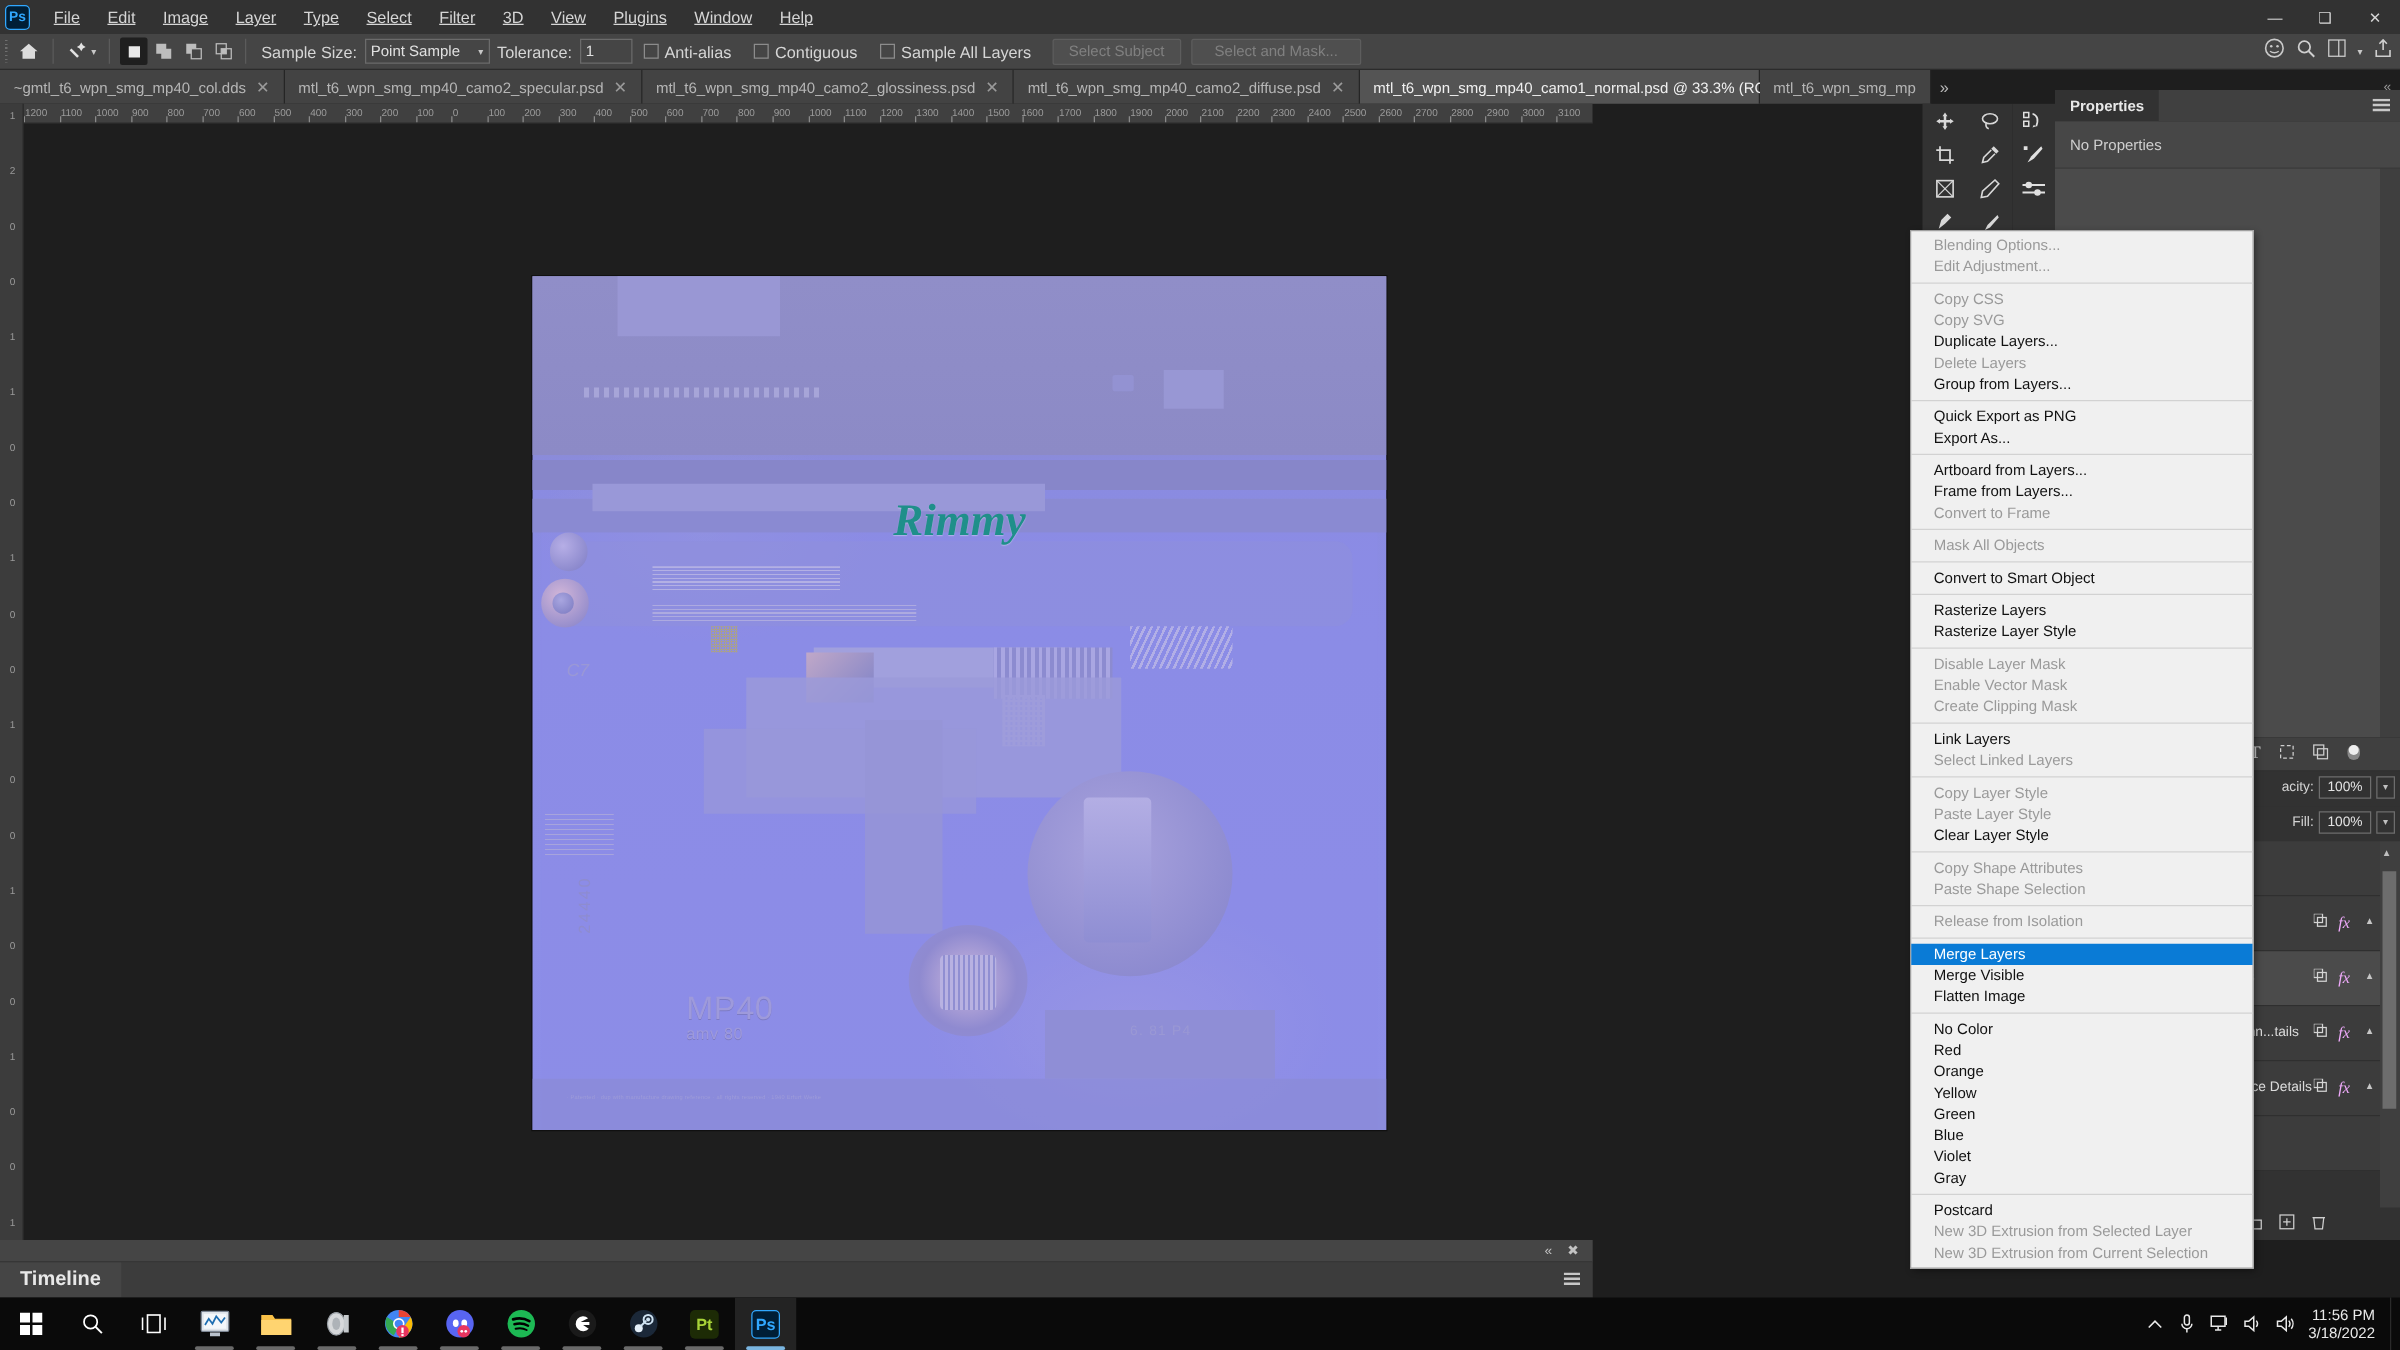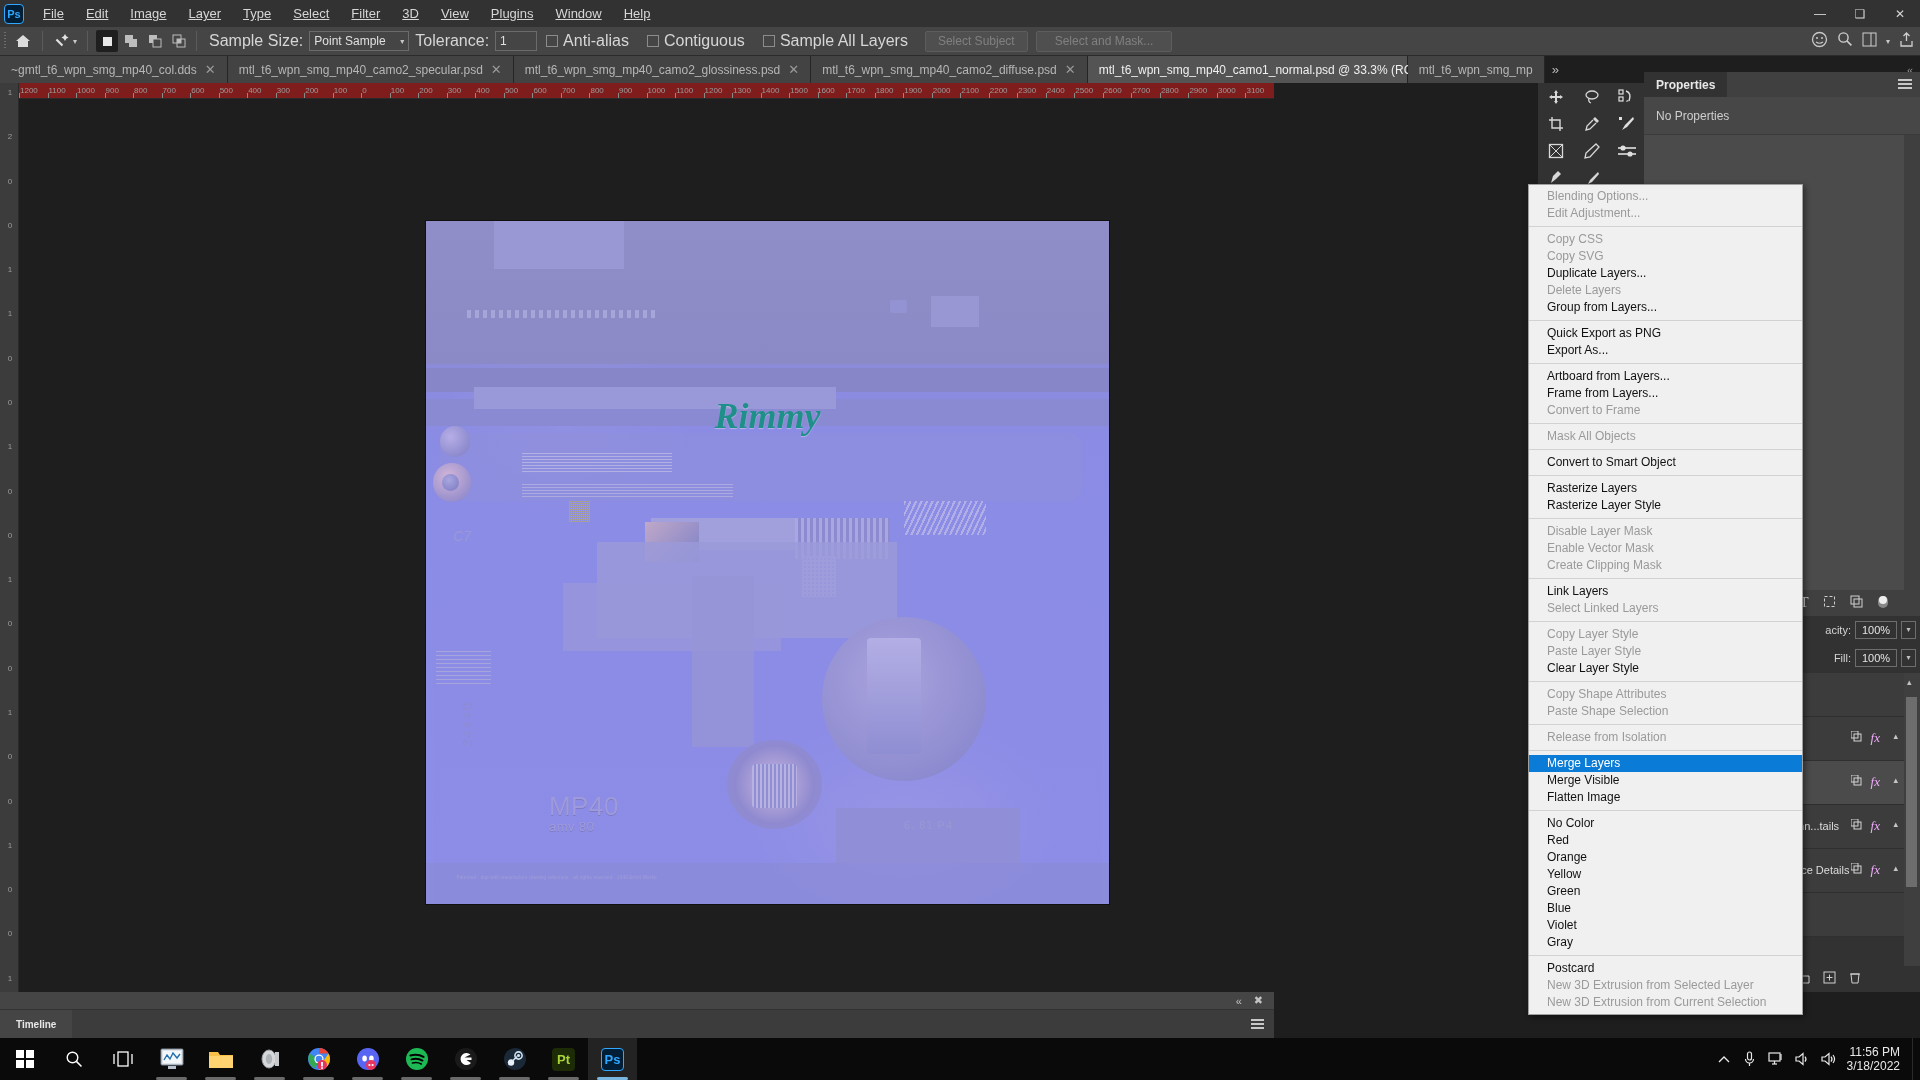--- a/index.html
+++ b/index.html
@@ -50,21 +50,21 @@
   .tool-active-icon {
     display: flex; align-items: center; height: 22px; padding: 0 4px; gap: 2px;
   }
   .chev { color:#c8c8c8; font-size: 8px; }
   .sel-modes { display: flex; gap: 2px; margin-left: 2px; }
   .sel-mode {
     width: 22px; height: 22px; border-radius: 2px;
     display:flex; align-items:center; justify-content:center;
   }
   .sel-mode.active { background: #1f1f1f; }
-  .opt-label { color: #d6d6d6; font-size: 16px; margin: 0 6px; white-space: nowrap; }
+  .opt-label { color: #d6d6d6; font-size: 13px; margin: 0 6px; white-space: nowrap; }
   .opt-select {
     background: #454545; border: 1px solid #6b6b6b; color: #e0e0e0;
     font-size: 12px; height: 20px; width: 100px; padding: 0 4px;
     display: flex; align-items: center; justify-content: space-between;
   }
   .opt-input {
     background: #454545; border: 1px solid #6b6b6b; color: #e0e0e0;
     font-size: 12px; height: 20px; width: 42px; padding: 0 4px;
     display: flex; align-items: center;
   }
@@ -100,21 +100,21 @@
     position: absolute; right: 0; top: 0; height: 27px; display:flex; align-items:center;
   }
   .dock-arrow {
     color: #9a9a9a; font-size: 11px; padding: 0 7px; height: 27px;
     display:flex; align-items:center;
   }
 
   
   .ruler-h {
     position: absolute; left: 19px; top: 83px; width: 1255px; height: 16px;
-    background: #7f1d1d; border-bottom: 1px solid #2a2a2a; overflow: hidden;
+    background: #404040; border-bottom: 1px solid #2a2a2a; overflow: hidden;
   }
   .ruler-v {
     position: absolute; left: 0; top: 83px; width: 19px; height: 930px;
     background: #3c3c3c; border-right: 1px solid #2a2a2a; overflow: hidden;
   }
   .rtick { position:absolute; color:#9b9b9b; font-size:8px; top:3px; }
   .rtickv { position:absolute; color:#9b9b9b; font-size:8px; left:4px; width:12px;
             line-height:8px; text-align:center; }
   .ruler-corner {
     position:absolute; left:0; top:83px; width:19px; height:16px; background:#3c3c3c;
@@ -211,21 +211,21 @@
     background: #3c3c3c;
   }
   .tl-topbar {
     position:absolute; left:0; top:0; width:100%; height:18px; background:#454545;
     display:flex; align-items:center; justify-content:flex-end; gap:12px; padding-right:11px;
     border-bottom:1px solid #323232;
   }
   .tl-ic { color:#c3c3c3; font-size:11px; }
   .tl-tabrow { position:absolute; left:0; top:18px; width:100%; height:28px; background:#3c3c3c;
                display:flex; align-items:stretch; }
-  .tl-tab { background:#454545; color:#e8e8e8; font-size:10px; font-weight:bold;
+  .tl-tab { background:#454545; color:#e8e8e8; font-size:16px; font-weight:bold;
             padding:0 16px; display:flex; align-items:center; }
   .tl-menu { position:absolute; right:10px; top:6px; color:#c8c8c8; }
 
   
   .statusbar {
     position: absolute; left:0; bottom:22px; width: 1274px; height: 20px;
     background:#3c3c3c; display:flex; align-items:center; border-top:1px solid #2b2b2b;
   }
   .sb-zoom { color:#d0d0d0; font-size:11px; padding:0 8px; min-width:70px; }
   .sb-sep { width:1px; height:100%; background:#555; }

